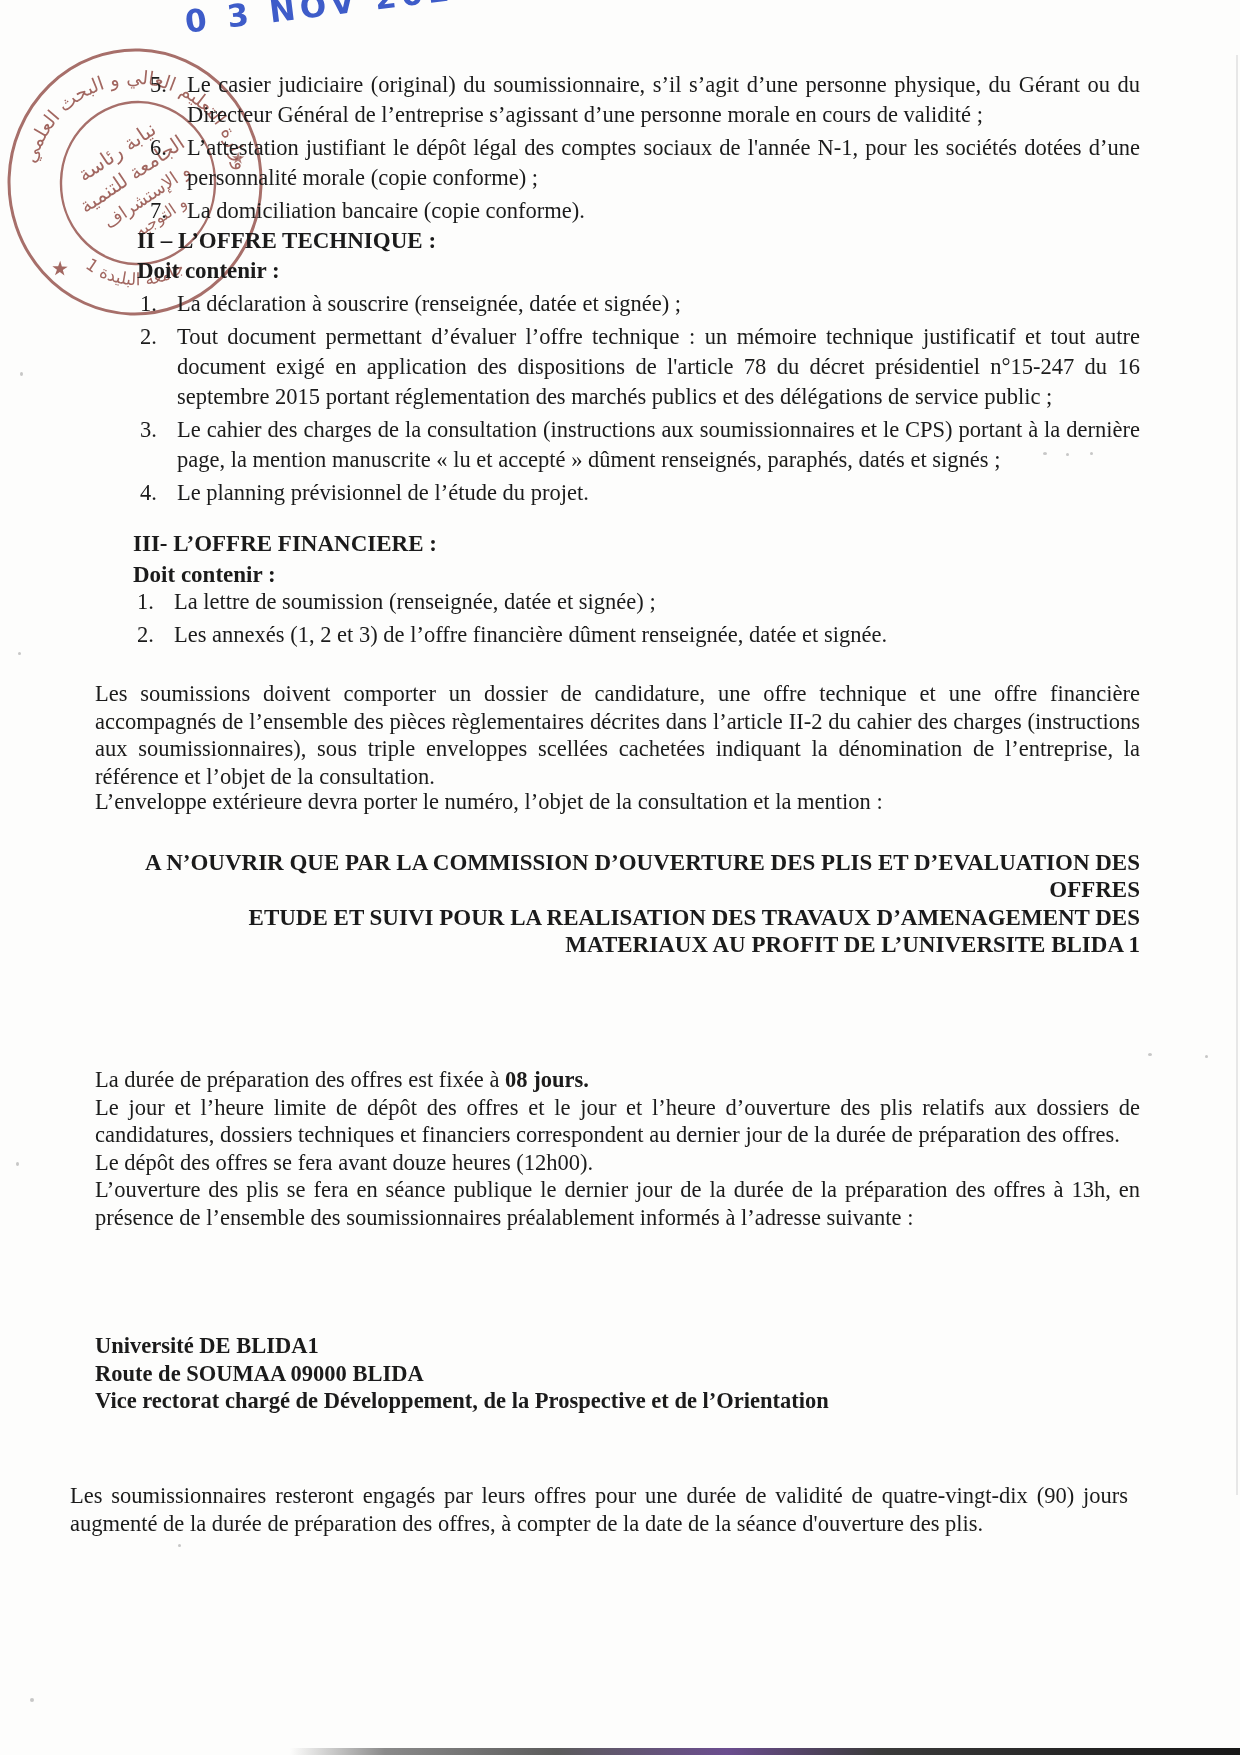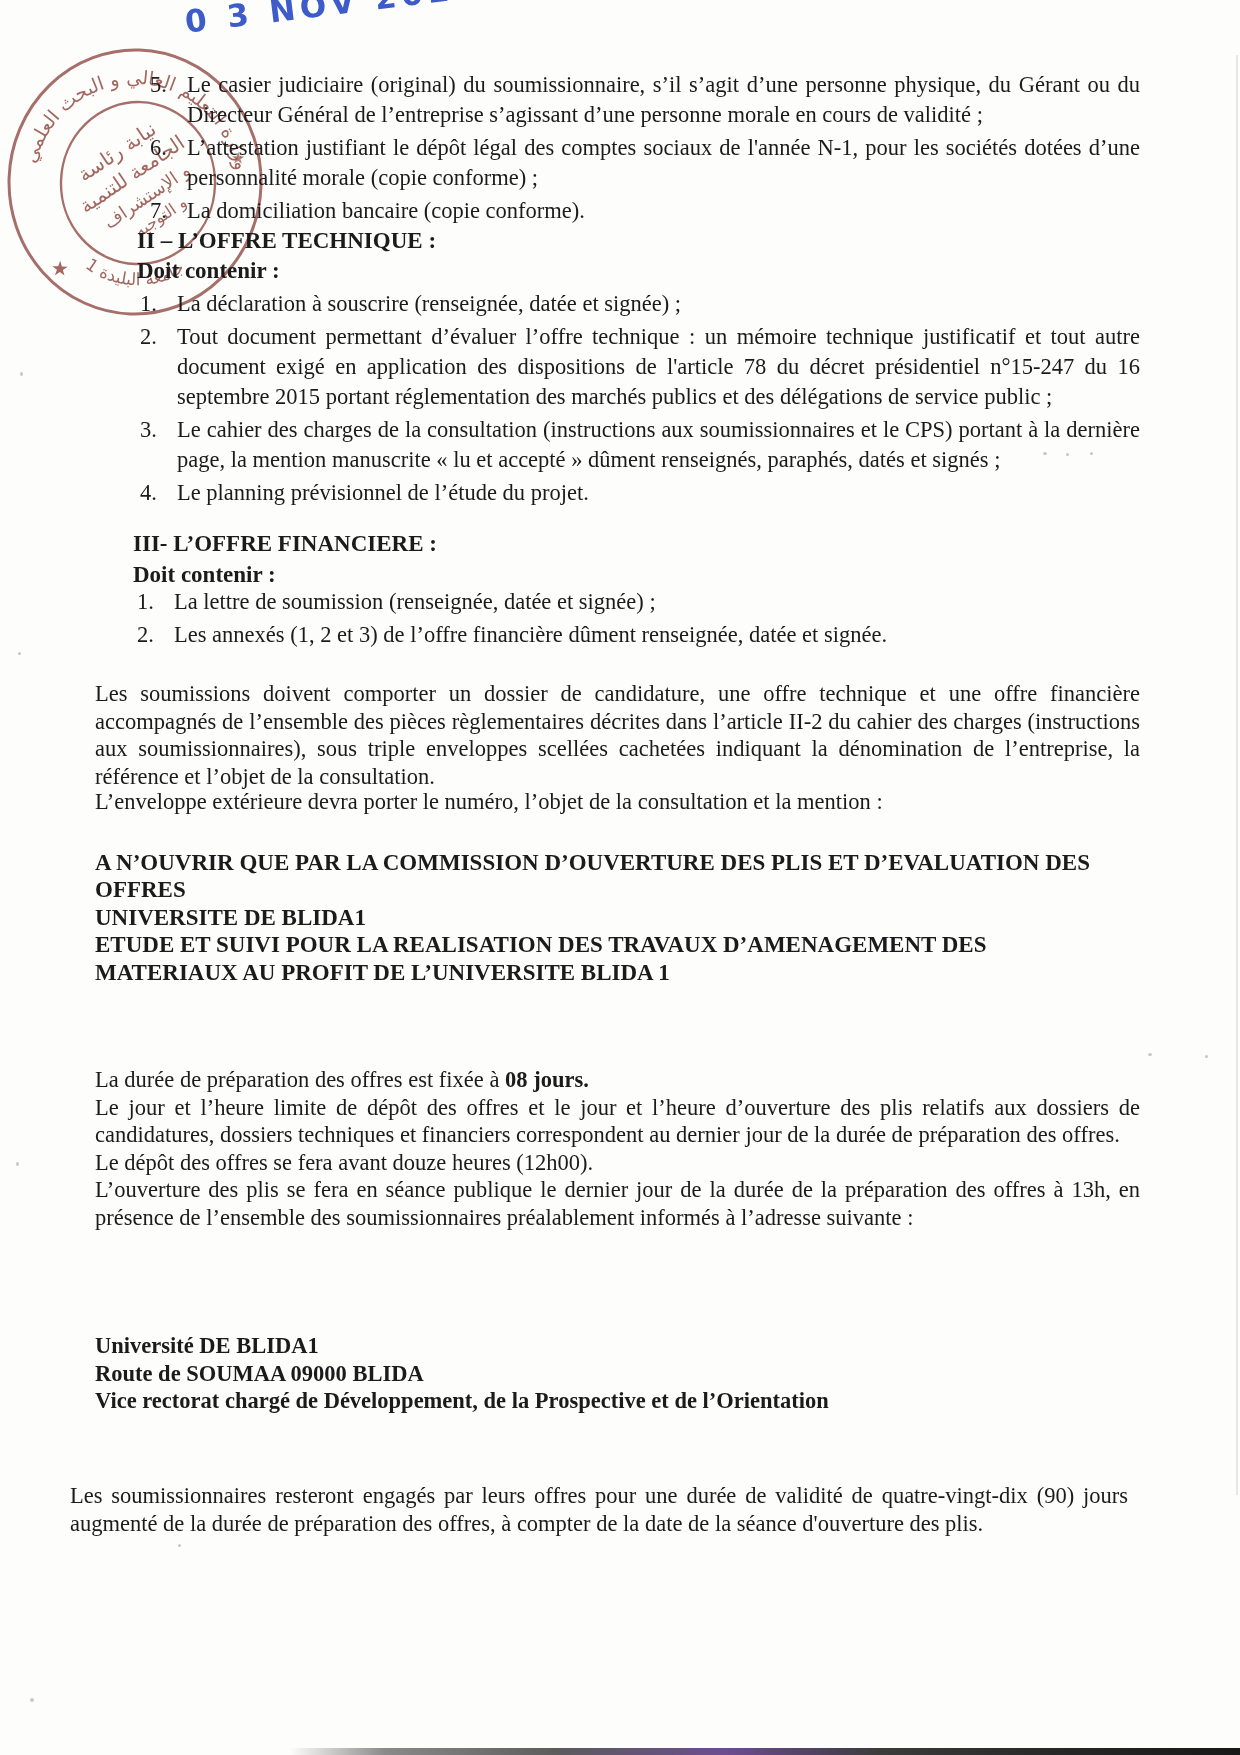--- a/index.html
+++ b/index.html
@@ -30,21 +30,21 @@
     left:2px;top:40px;
     transform:rotate(2deg);
     opacity:.88;
   }
   
   .body-text{font-size:22.5px;line-height:30px;text-align:justify;}
   .tight{line-height:27.5px;}
   .li{position:relative;padding-left:37px;text-align:justify;margin-bottom:3px;}
   .li .num{position:absolute;left:0;top:0;}
   .hd{font-weight:700;font-size:23px;white-space:nowrap;}
-  .caps-block{text-align:left;font-weight:700;font-size:23px;line-height:27.4px;}
+  .caps-block{text-align:right;font-weight:700;font-size:23px;line-height:27.4px;}
   .addr-block{font-weight:700;font-size:22.5px;line-height:27.5px;}
   .b{font-weight:700;margin-top:32px;}
   
   .edge-line{
     right:2px;top:55px;width:2px;height:1440px;
     background:#d9d9d9;opacity:.6;
   }
   .bottom-bar{
     left:290px;right:0;bottom:0;height:7px;
     background:linear-gradient(90deg,
@@ -135,21 +135,20 @@
       <span>Les annexés (1, 2 et 3) de l’offre financière dûment renseignée, datée et signée.</span>
     </div>
   </div>
 
   <div class="abs body-text tight" style="left:95px;top:680px;width:1045px;">Les soumissions doivent comporter un dossier de candidature, une offre technique et une offre financière accompagnés de l’ensemble des pièces règlementaires décrites dans l’article II-2 du cahier des charges (instructions aux soumissionnaires), sous triple enveloppes scellées cachetées indiquant la dénomination de l’entreprise, la référence et l’objet de la consultation.</div>
   <div class="abs body-text tight" style="left:95px;top:788px;width:1045px;">L’enveloppe extérieure devra porter le numéro, l’objet de la consultation et la mention :</div>
 
   <div class="abs caps-block" style="left:95px;top:849px;width:1045px;">
     <div>A N’OUVRIR QUE PAR LA COMMISSION D’OUVERTURE DES PLIS ET D’EVALUATION DES</div>
     <div>OFFRES</div>
-    <div>UNIVERSITE DE BLIDA1</div>
     <div>ETUDE ET SUIVI POUR LA REALISATION DES TRAVAUX D’AMENAGEMENT DES</div>
     <div>MATERIAUX AU PROFIT DE L’UNIVERSITE BLIDA 1</div>
   </div>
 
   <div class="abs body-text tight" style="left:95px;top:1066px;width:1045px;">
     <div><span>La durée de préparation des offres est fixée à </span><span class="b">08 jours.</span></div>
     <div>Le jour et l’heure limite de dépôt des offres et le jour et l’heure d’ouverture des plis relatifs aux dossiers de candidatures, dossiers techniques et financiers correspondent au dernier jour de la durée de préparation des offres.</div>
     <div>Le dépôt des offres se fera avant douze heures (12h00).</div>
     <div>L’ouverture des plis se fera en séance publique le dernier jour de la durée de la préparation des offres à 13h, en présence de l’ensemble des soumissionnaires préalablement informés à l’adresse suivante :</div>
   </div>

